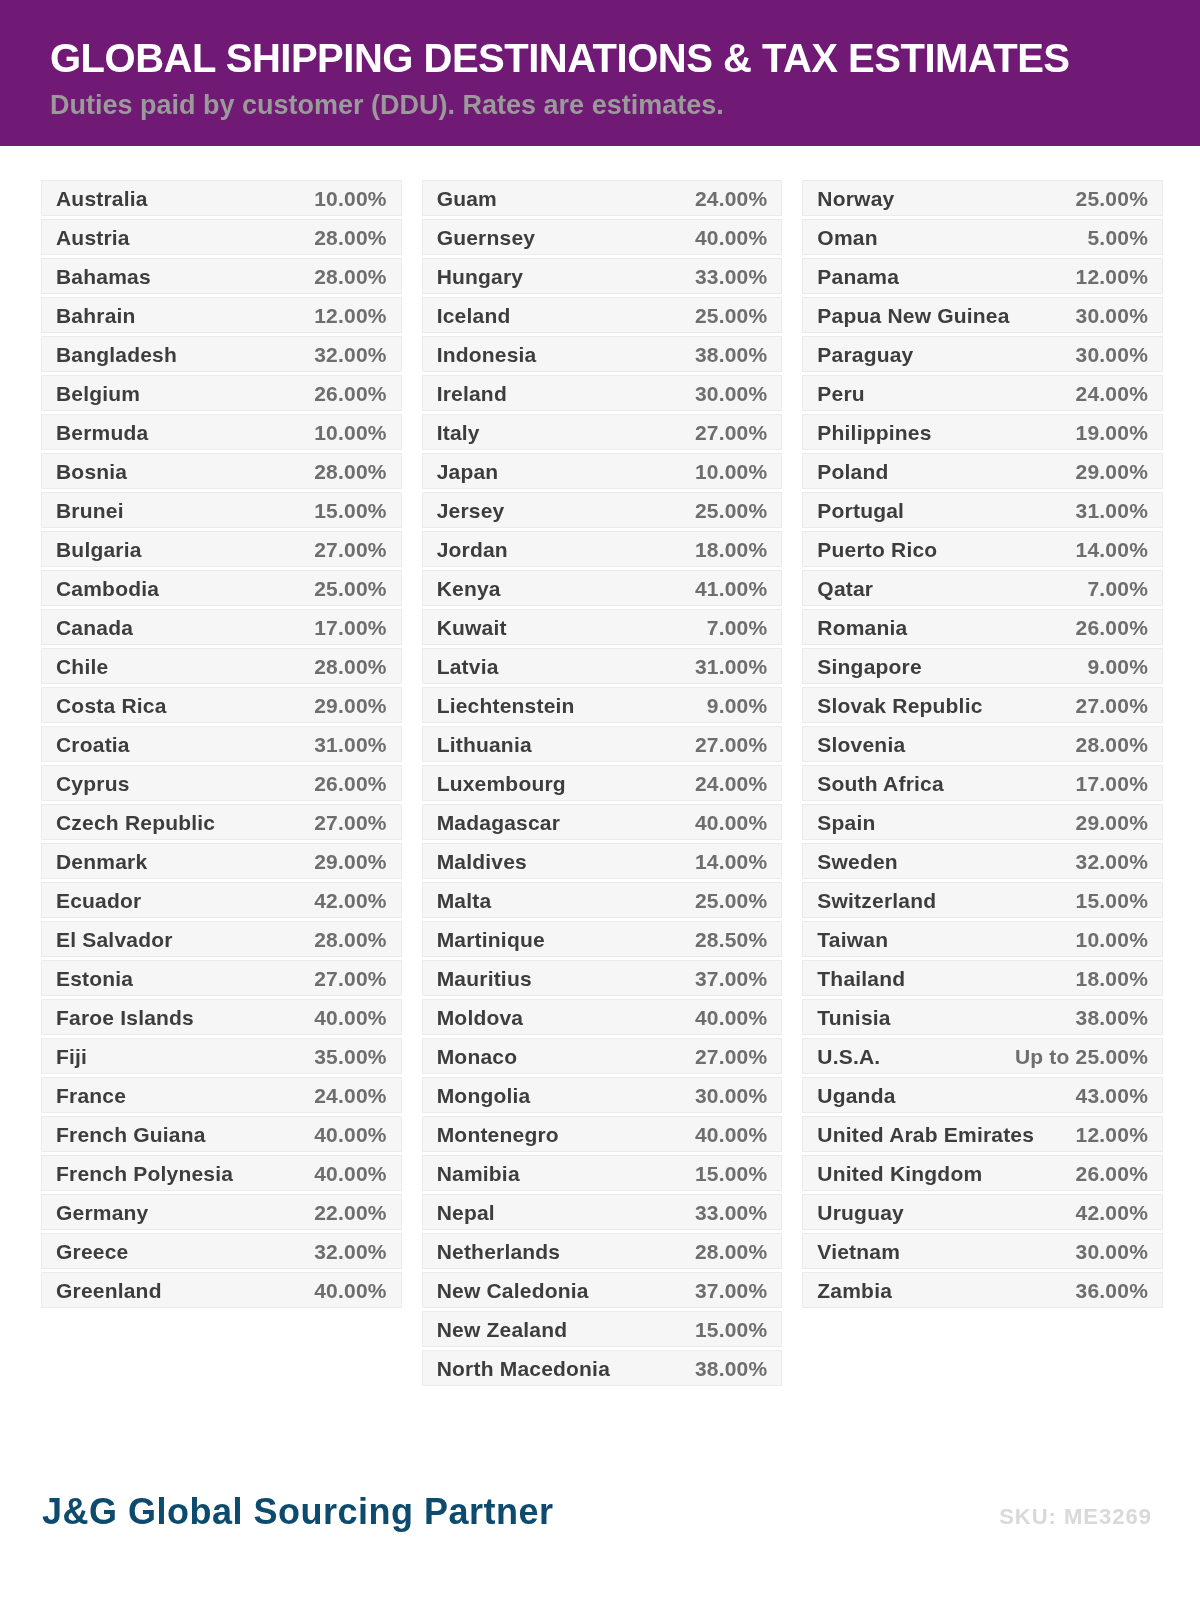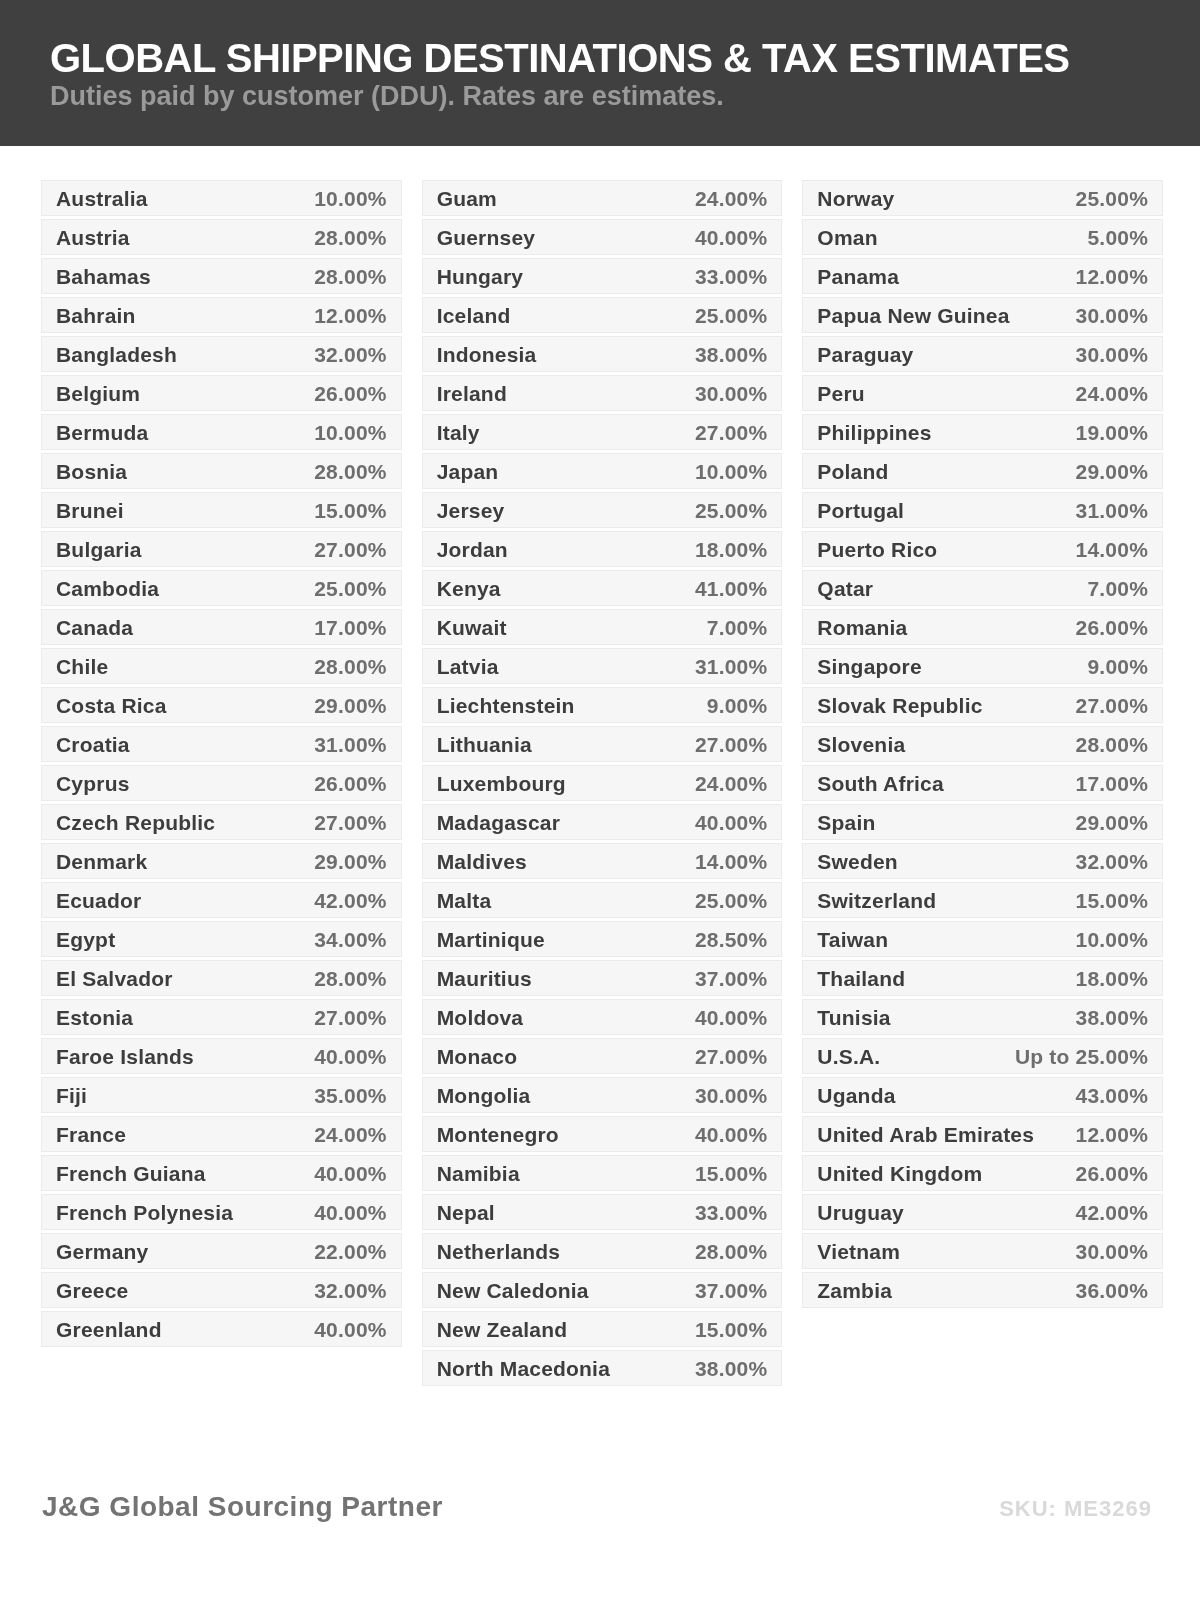--- a/index.html
+++ b/index.html
@@ -4,31 +4,32 @@
 <style>
   * { margin: 0; padding: 0; box-sizing: border-box; }
   html, body {
     width: 1200px; height: 1600px;
     background: #ffffff;
     font-family: "Liberation Sans", "DejaVu Sans", sans-serif;
     overflow: hidden;
   }
   .header {
     height: 146px;
-    background: #404040;
+    background: #701a75;
     padding: 36px 50px 0 50px;
   }
   .header h1 {
     color: #ffffff;
     font-size: 40px;
     font-weight: 700;
     letter-spacing: -0.5px;
     white-space: nowrap;
   }
   .header p {
+    margin-top: 9px;
     color: #9a9a9a;
     font-size: 27px;
     font-weight: 700;
   }
   .table-wrap {
     display: flex;
     gap: 20px;
     margin: 34px 37px 0 41px;
     align-items: flex-start;
   }
@@ -49,22 +50,22 @@
   }
   .country { color: #3d3d3d; letter-spacing: 0.2px; }
   .rate { color: #6e6e6e; letter-spacing: 0.2px; text-align: right; }
   .footer {
     margin: 102px 48px 0 42px;
     display: flex;
     justify-content: space-between;
     align-items: baseline;
   }
   .brand {
-    color: #737373;
-    font-size: 28px;
+    color: #0c4a6e;
+    font-size: 36px;
     font-weight: 700;
     letter-spacing: 0.5px;
   }
   .sku {
     color: #d9d9d9;
     font-size: 22px;
     font-weight: 700;
     letter-spacing: 1px;
   }
 </style>
@@ -148,24 +149,20 @@
       </div>
       <div class="row">
         <span class="country">Denmark</span>
         <span class="rate">29.00%</span>
       </div>
       <div class="row">
         <span class="country">Ecuador</span>
         <span class="rate">42.00%</span>
       </div>
       <div class="row">
-        <span class="country">Egypt</span>
-        <span class="rate">34.00%</span>
-      </div>
-      <div class="row">
         <span class="country">El Salvador</span>
         <span class="rate">28.00%</span>
       </div>
       <div class="row">
         <span class="country">Estonia</span>
         <span class="rate">27.00%</span>
       </div>
       <div class="row">
         <span class="country">Faroe Islands</span>
         <span class="rate">40.00%</span>

